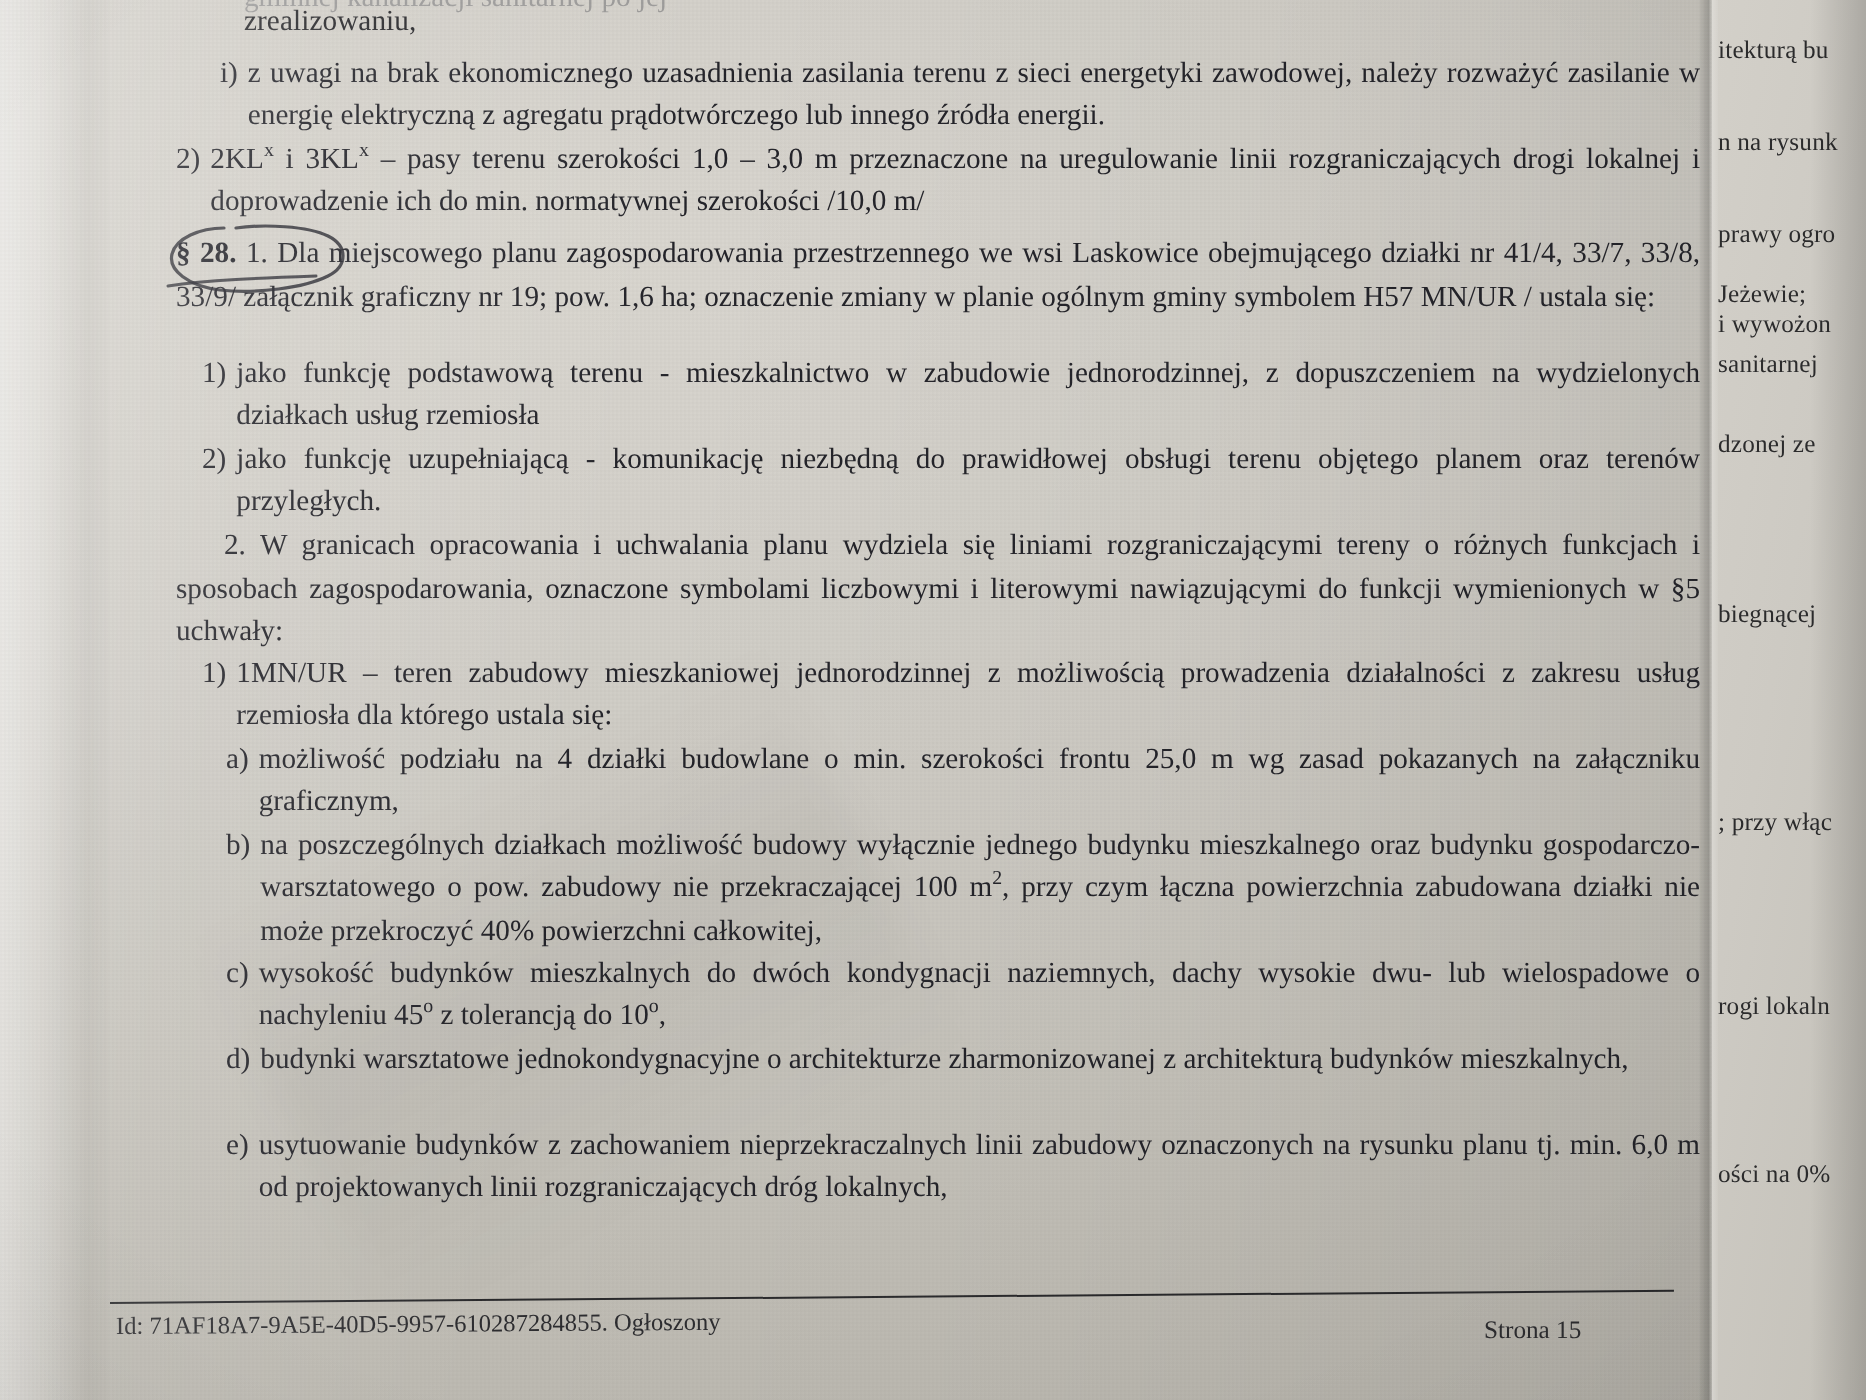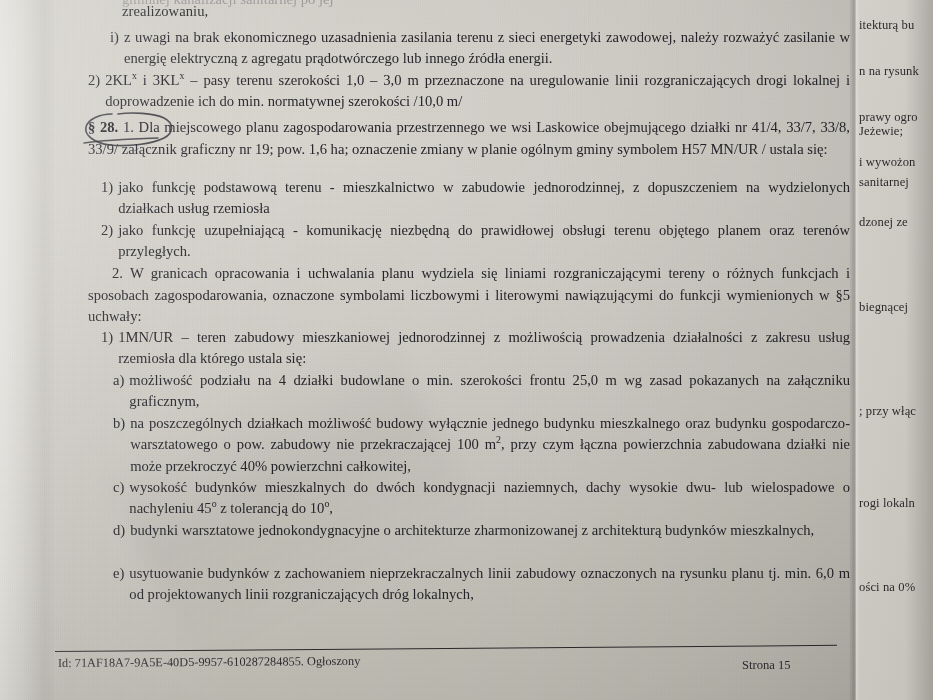--- a/index.html
+++ b/index.html
@@ -298,21 +298,21 @@
   <div class="crease-b"></div>
   <div class="crease-a"></div>
   <div class="light-sweep"></div>
   <div class="vignette"></div>
   <div class="grain"></div>
 
   <div class="right-page">
       <div class="rline" style="top: 18px;">itekturą  bu</div>
       <div class="rline" style="top: 64px;">n na rysunk</div>
       <div class="rline" style="top: 110px;">prawy ogro</div>
-      <div class="rline" style="top: 124px; text-align: right;">Jeżewie;</div>
+      <div class="rline" style="top: 140px; text-align: right;">Jeżewie;</div>
       <div class="rline" style="top: 155px;">i wywożon</div>
       <div class="rline" style="top: 175px;">sanitarnej</div>
       <div class="rline" style="top: 215px;">dzonej  ze</div>
       <div class="rline" style="top: 300px;">biegnącej</div>
       <div class="rline" style="top: 404px;">; przy włąc</div>
       <div class="rline" style="top: 496px;">rogi  lokaln</div>
       <div class="rline" style="top: 580px;">ości na 0%</div>
     </div>
   <div class="page-gutter"></div>
   <div class="right-edge-shadow"></div>

